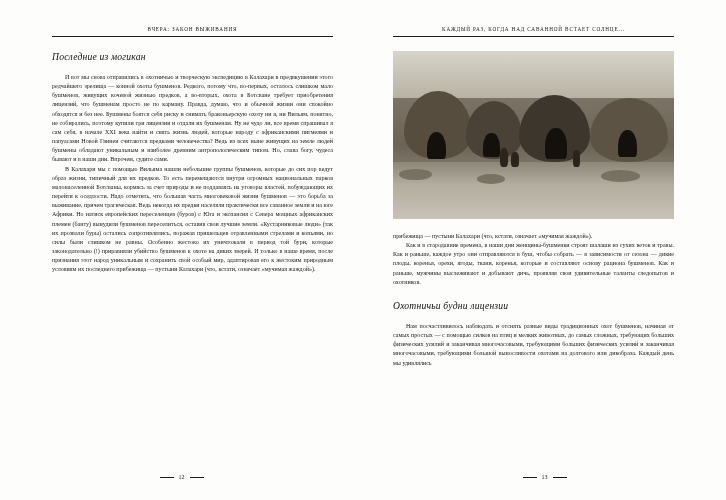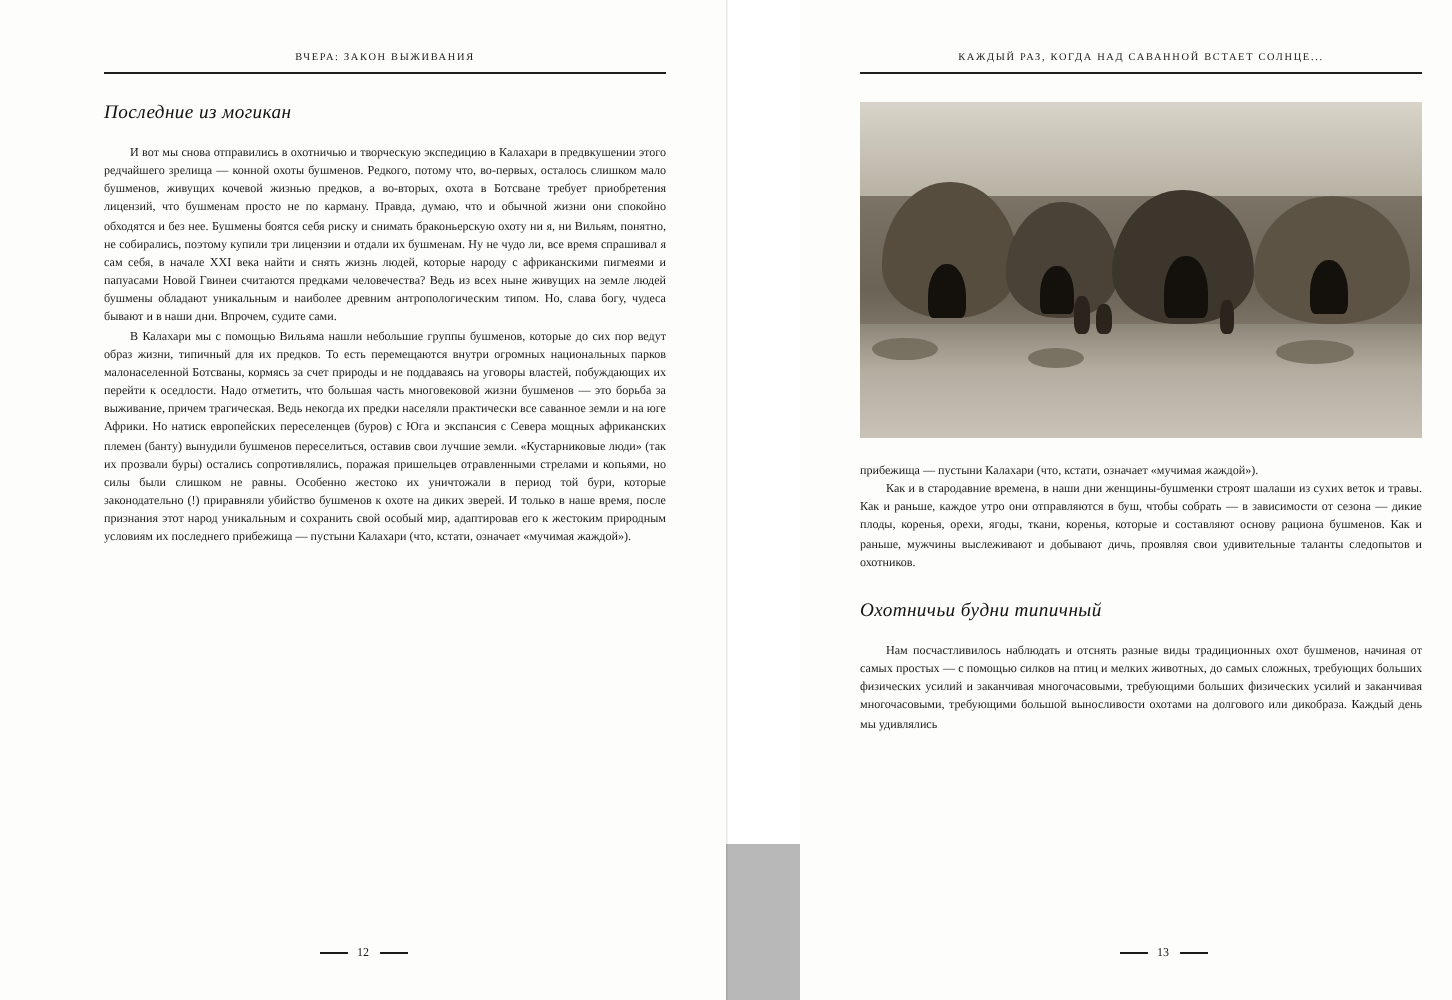--- a/index.html
+++ b/index.html
@@ -12,21 +12,20 @@
     height: 500px;
     overflow: hidden;
     font-family: "Liberation Serif", serif;
   }
   .spread {
     position: relative;
     width: 726px;
     height: 422px;
     background: #ffffff;
     display: flex;
-    gap: 37px;
   }
   .page {
     position: relative;
     width: 363px;
     height: 500px;
     background: #fdfdfb;
     box-sizing: border-box;
   }
   .page.left {
     padding: 26px 30px 26px 52px;
@@ -201,21 +200,21 @@
         <div class="figure f1"></div>
         <div class="figure f2"></div>
         <div class="figure f3"></div>
         <div class="bush b1"></div>
         <div class="bush b2"></div>
         <div class="bush b3"></div>
       </div>
 
       <p class="body" style="text-indent:0">прибежища — пустыни Калахари (что, кстати, означает «мучимая жаждой»).</p>
       <p class="body">Как и в стародавние времена, в наши дни женщины-бушменки строят шалаши из сухих веток и травы. Как и раньше, каждое утро они отправляются в буш, чтобы собрать — в зависимости от сезона — дикие плоды, коренья, орехи, ягоды, ткани, коренья, которые и составляют основу рациона бушменов. Как и раньше, мужчины выслеживают и добывают дичь, проявляя свои удивительные таланты следопытов и охотников.</p>
-      <h2 class="section-title" style="margin-top:13px">Охотничьи будни типичный</h2>
+      <h2 class="section-title" style="margin-top:13px">Охотничьи будни лицензии</h2>
       <p class="body">Нам посчастливилось наблюдать и отснять разные виды традиционных охот бушменов, начиная от самых простых — с помощью силков на птиц и мелких животных, до самых сложных, требующих больших физических усилий и заканчивая многочасовыми, требующими больших физических усилий и заканчивая многочасовыми, требующими большой выносливости охотами на долгового или дикобраза. Каждый день мы удивлялись</p>
     </div>
     <div class="folio">
       <span class="dash"></span><span class="num">13</span><span class="dash"></span>
     </div>
   </div>
 
 </div>
 
 </body></html>

